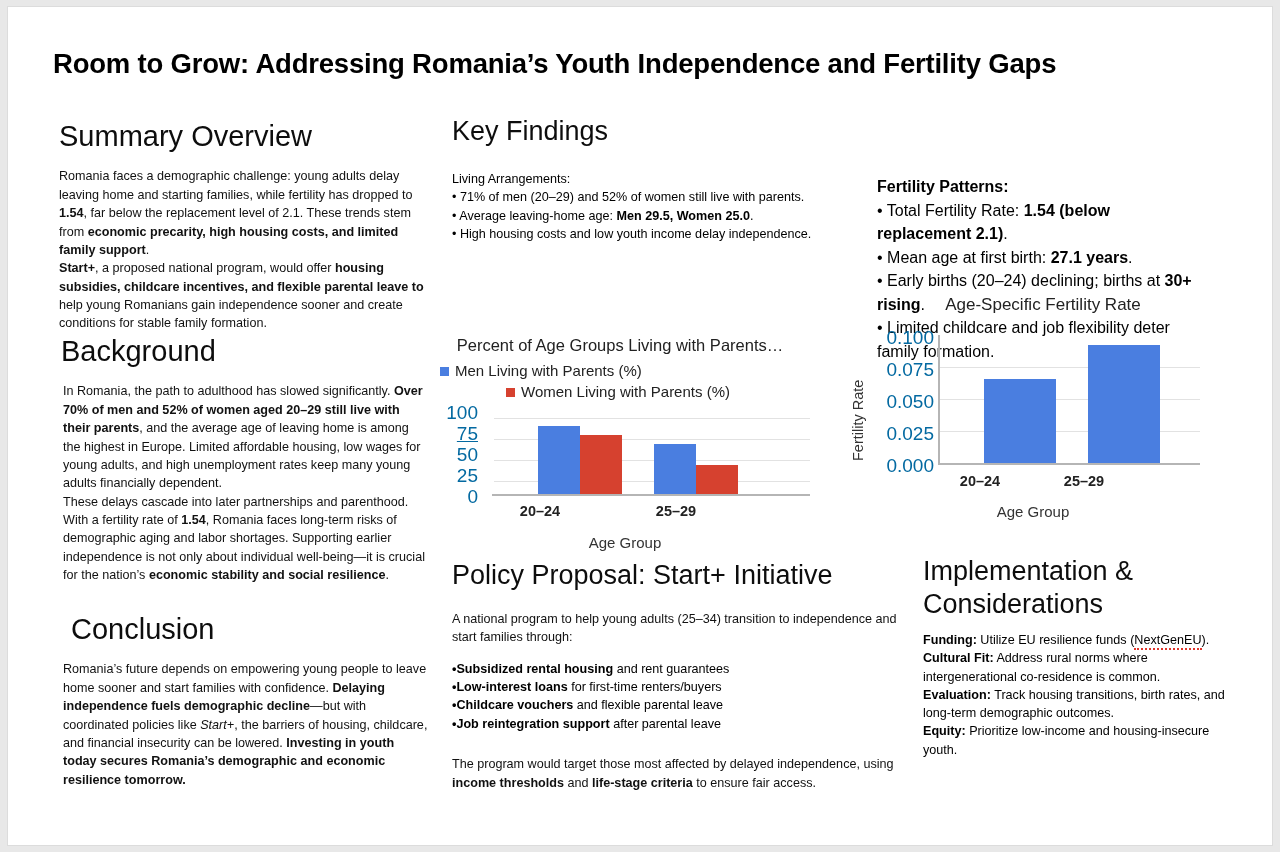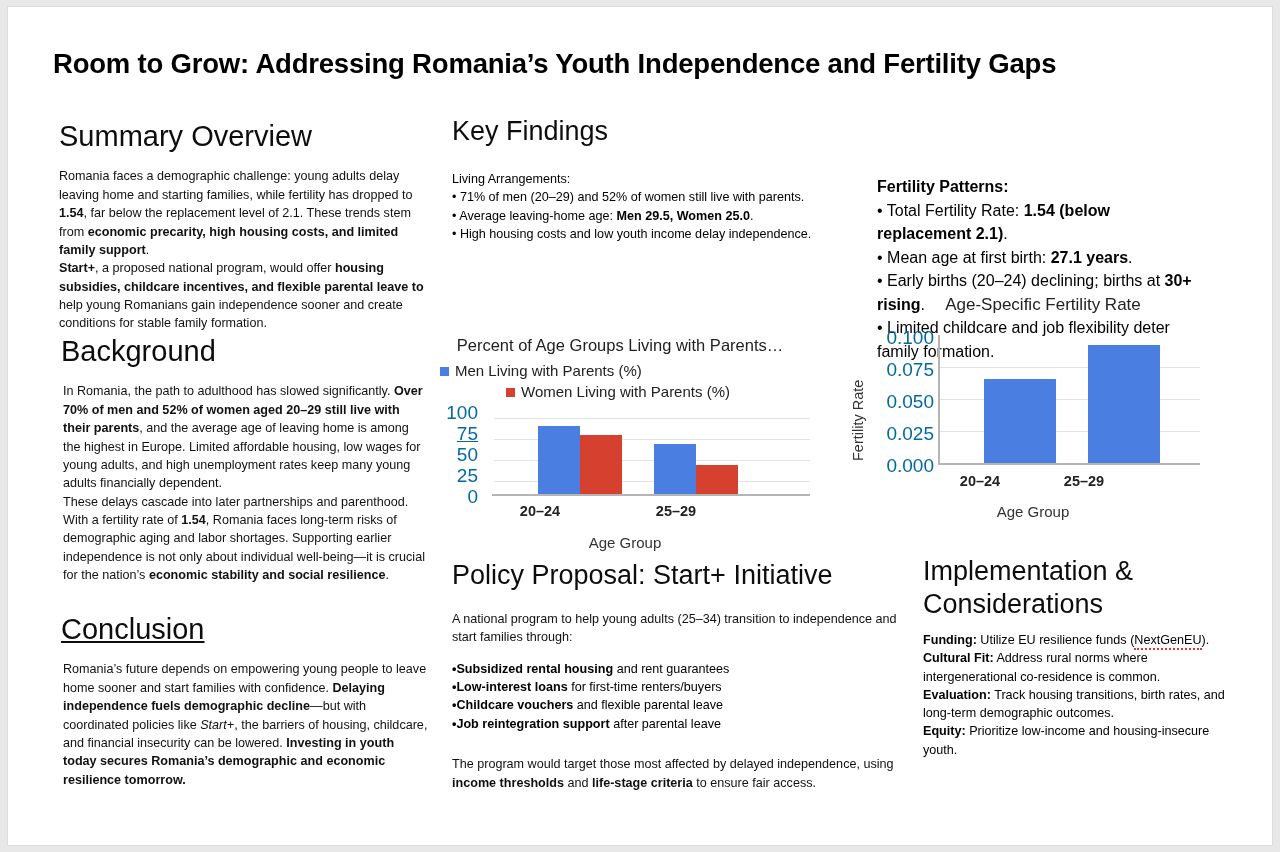--- a/index.html
+++ b/index.html
@@ -58,21 +58,21 @@
   .col-left { position: absolute; left: 45px; width: 375px; }
   #summary-section { top: 112px; }
   #summary-section .h-lg { margin-left: 6px; }
   #summary-body { margin-left: 6px; width: 368px; }
 
   #background-section { top: 327px; }
   #background-section .h-lg { margin-left: 8px; }
   #background-body { margin-left: 10px; width: 362px; }
 
   #conclusion-section { top: 605px; }
-  #conclusion-section .h-lg { margin-left: 8px; text-decoration: underline; }
+  #conclusion-section .h-lg { margin-left: 18px; }
   #conclusion-body { margin-left: 10px; width: 365px; }
 
   
   #keyfindings-section {
     position: absolute; left: 444px; top: 108px; width: 360px;
   }
   #keyfindings-body { font-size: 12.6px; line-height: 1.455; }
 
   
   #fertility-patterns-section {

